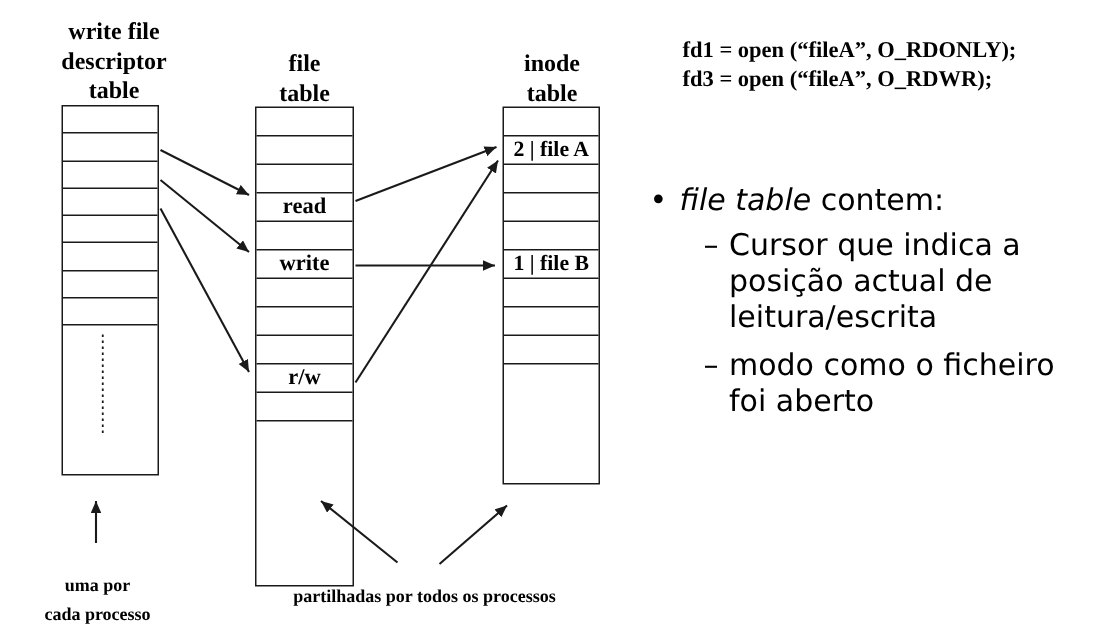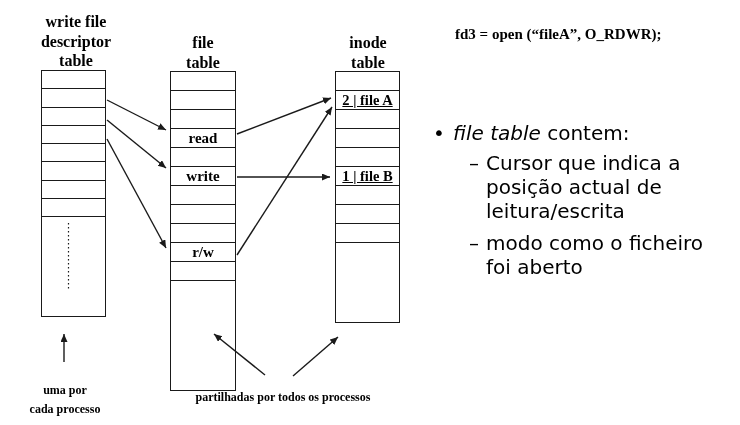--- a/index.html
+++ b/index.html
@@ -32,21 +32,21 @@
     flex:none;
   }
   .row:last-child{border-bottom:none;flex:1 1 auto;height:auto;}
   .rA{height:18.3px;}
   .rB{height:19px;}
   .lab{
     display:flex;align-items:center;justify-content:center;
     font-weight:bold;font-size:15px;line-height:1;
     white-space:nowrap;
   }
-  .lab.small{font-size:14.5px;text-decoration:underline;}
+  .lab.small{font-size:14.5px;}
 
   
   .tbl-title{
     position:absolute;
     font-weight:bold;font-size:16px;line-height:19.5px;
     text-align:center;white-space:pre-line;
     width:122px;
   }
   .caption{
     position:absolute;
@@ -130,20 +130,21 @@
   <div class="row rB"></div>
   <div class="row rB"></div>
   <div class="row rB lab small">1 | file B</div>
   <div class="row rB"></div>
   <div class="row rB"></div>
   <div class="row rB"></div>
   <div class="row"></div>
 </div>
 
 <div class="code">
+  <div>fd1 = open (“fileA”, O_RDONLY);</div>
   <div>fd3 = open (“fileA”, O_RDWR);</div>
 </div>
 
 <div class="bullet-line sans">
   <span class="bullet-marker">•</span><span class="it">file table</span><span> contem:</span>
 </div>
 
 <div class="sub sans" style="top:152px;">
   <span class="dash">–</span>
   <span class="txt">Cursor que indica a

